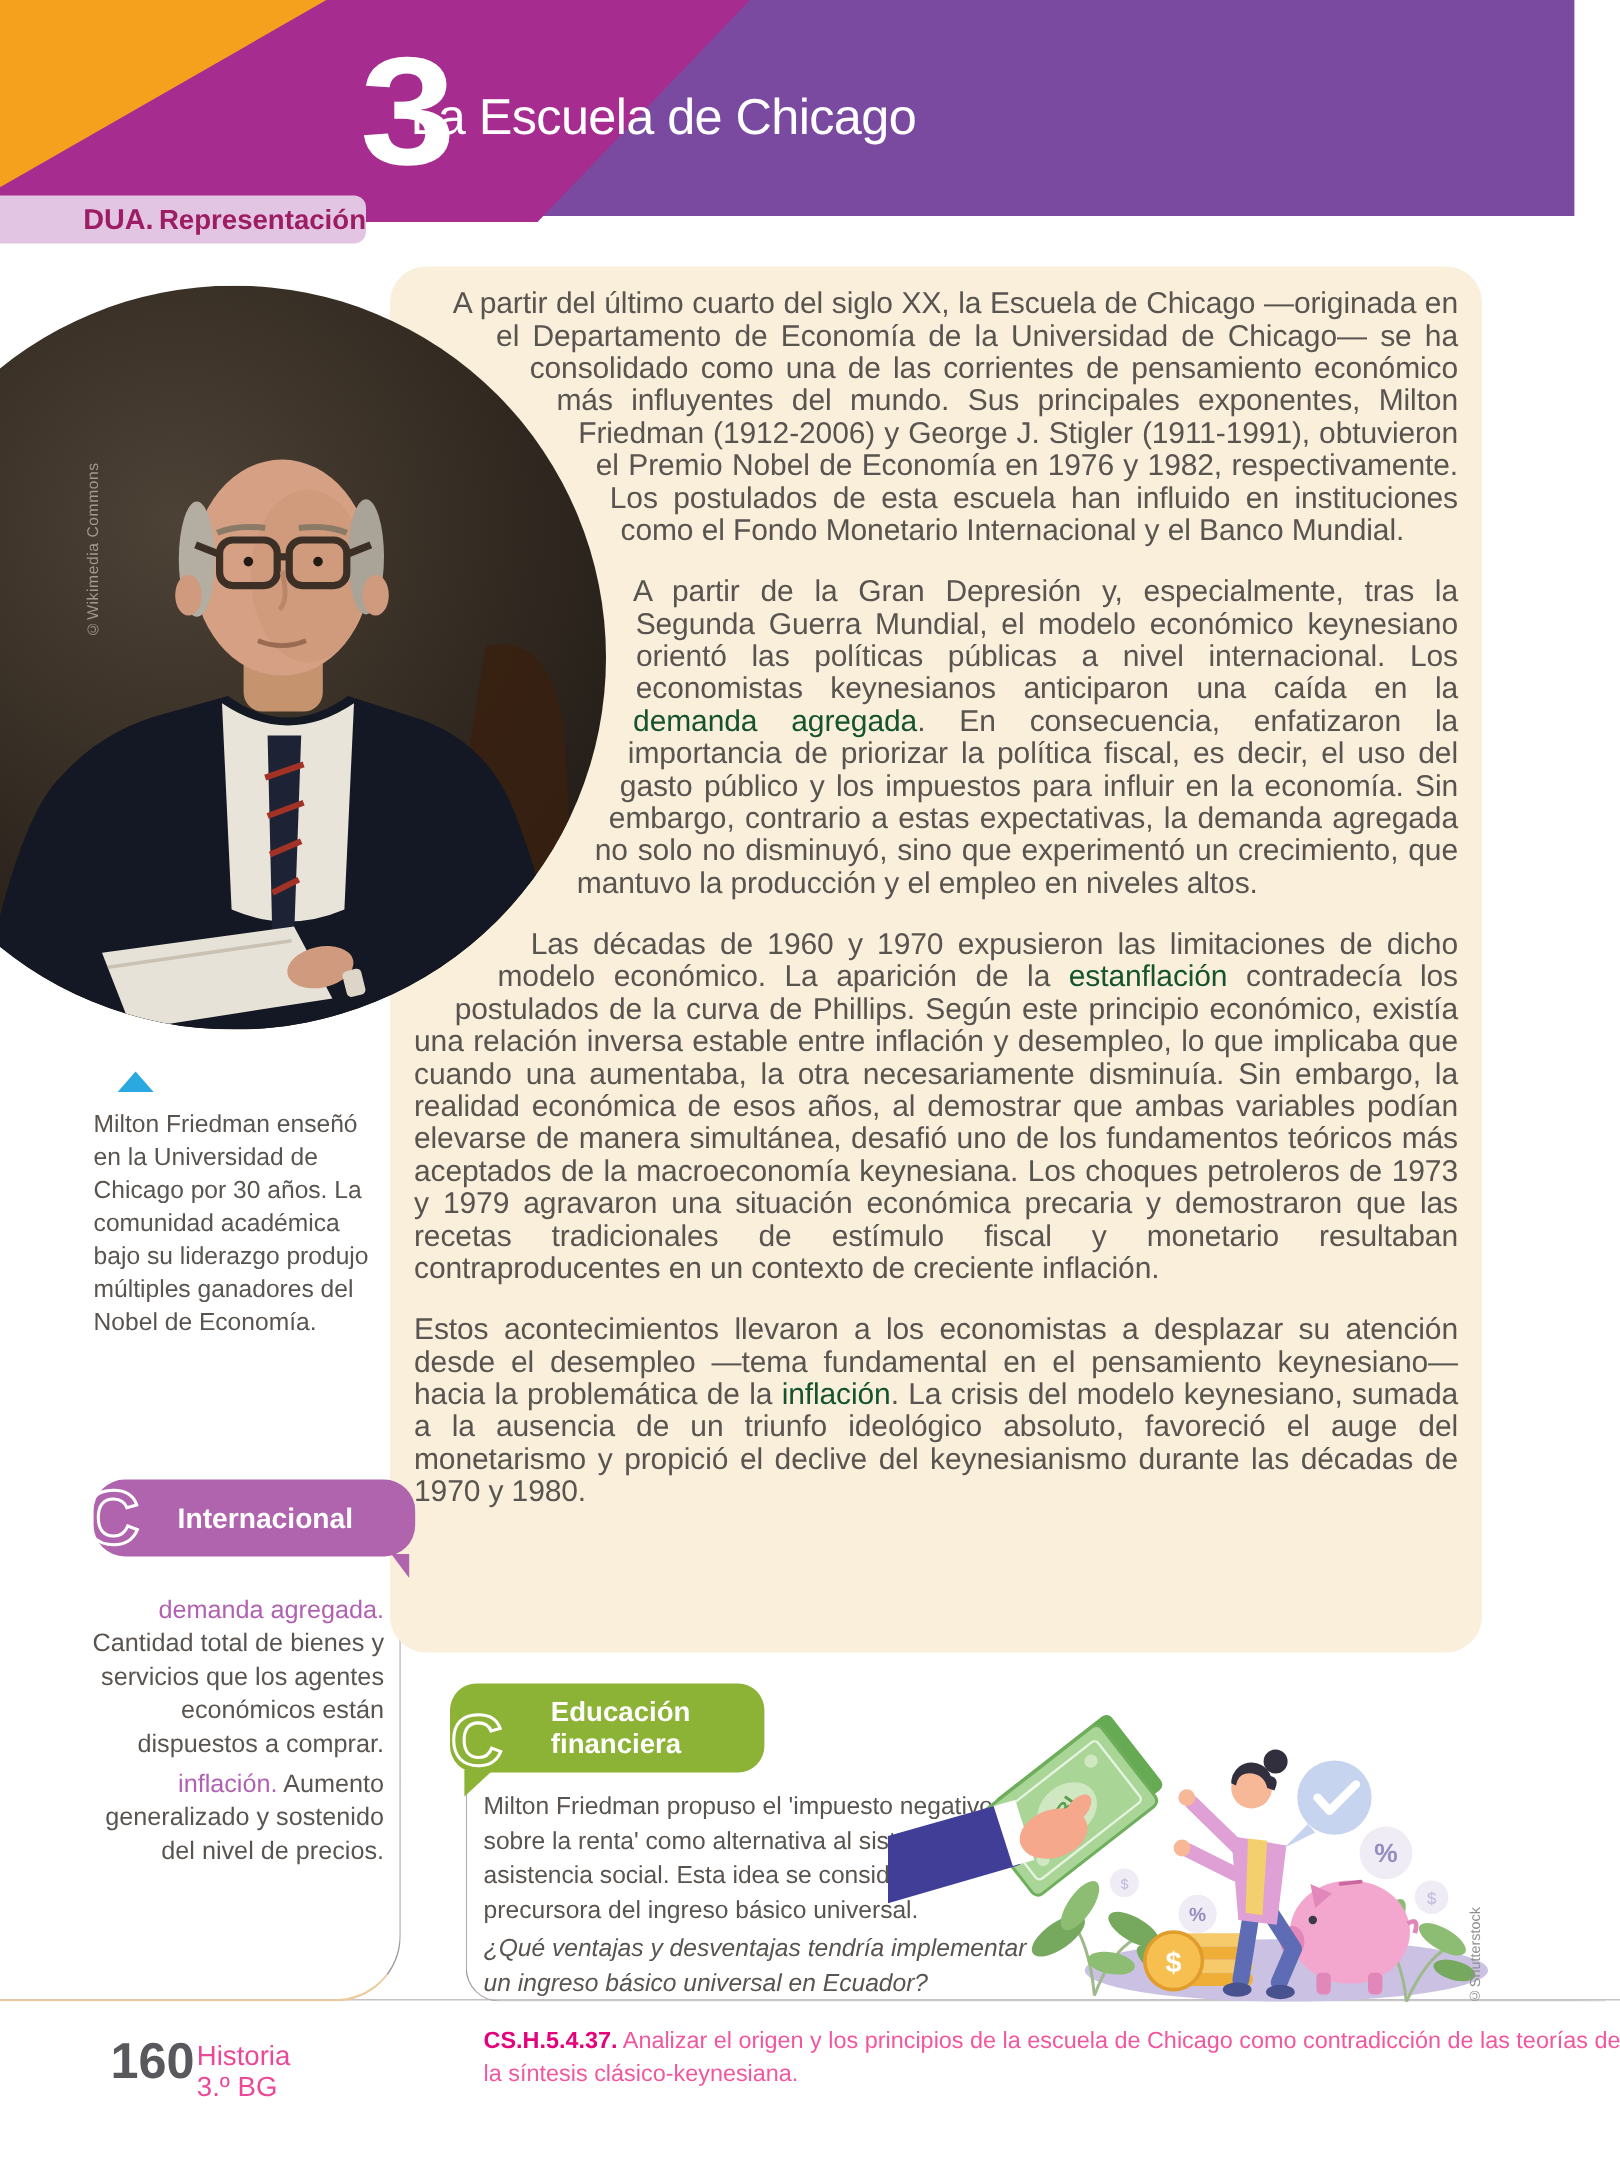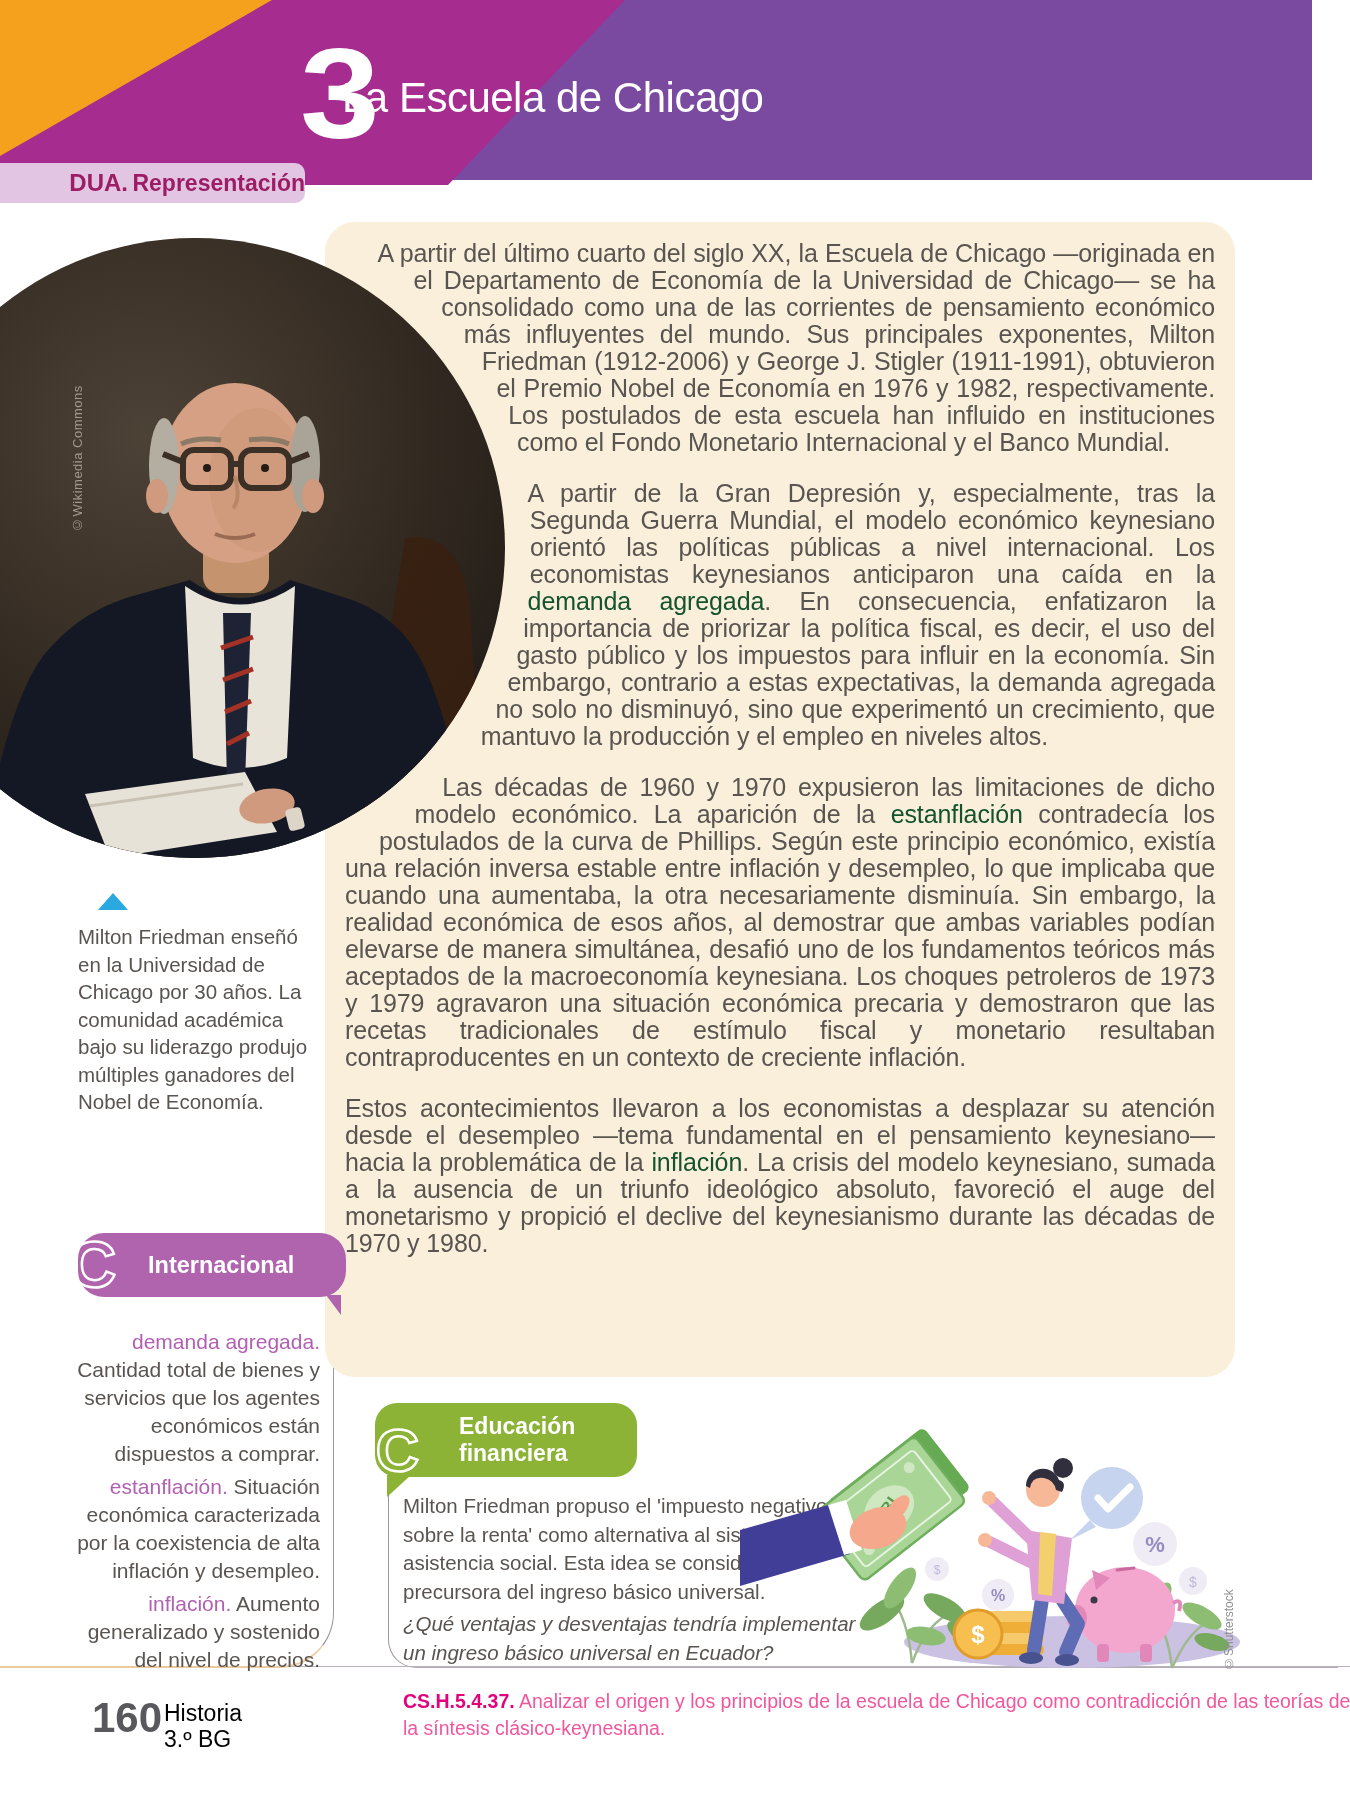--- a/index.html
+++ b/index.html
@@ -72,21 +72,21 @@
      border-top:22px solid #8cb236; border-right:24px solid transparent; }
   .edu-label .logo-svg { position:absolute; left:-16px; top:2px; overflow:visible; }
   .edu-label-text { position:absolute; left:84px; top:10px; color:#fff; font-size:23px; font-weight:700; line-height:27px; }
   .edu-body { position:absolute; left:403px; top:1492px; width:445px; font-size:20.5px; line-height:28.5px; color:#595450; }
   .edu-question { position:absolute; left:403px; top:1610px; width:460px; font-size:20.5px; line-height:28.5px; color:#595450; font-style:italic; }
 
   .illustration { position:absolute; left:740px; top:1428px; }
 
   
   .page-number { position:absolute; left:92px; top:1694px; font-size:42px; font-weight:800; color:#59585c; }
-  .footer-subject { position:absolute; left:164px; top:1700px; font-size:23px; line-height:26px; color:#000000; }
+  .footer-subject { position:absolute; left:164px; top:1700px; font-size:23px; line-height:26px; color:#ec4899; }
   .standard { position:absolute; left:403px; top:1688px; width:950px; font-size:19.5px; line-height:27px; color:#f2569e; }
   .standard-code { color:#e3017c; font-weight:700; }
 </style>
 </head>
 <body>
 
 <div class="page">
 
   <div class="header-band"></div>
   <div class="header-magenta"></div>
@@ -166,24 +166,20 @@
     </svg>
     <span class="comunicacional-label">Internacional</span>
   </div>
 
   <div class="glossary">
     <div class="glossary-entry">
       <span class="glossary-term">demanda agregada.</span>
       <span>Cantidad total de bienes y servicios que los agentes económicos están dispuestos a comprar.</span>
     </div>
     <div class="glossary-entry">
-      <span class="glossary-term">estanflación.</span>
-      <span>Situación económica caracterizada por la coexistencia de alta inflación y desempleo.</span>
-    </div>
-    <div class="glossary-entry">
       <span class="glossary-term">inflación.</span>
       <span>Aumento generalizado y sostenido del nivel de precios.</span>
     </div>
   </div>
 
   <div class="separator"></div>
   <div class="glossary-border"></div>
   <div class="edu-border"></div>
 
   <div class="edu-label">

